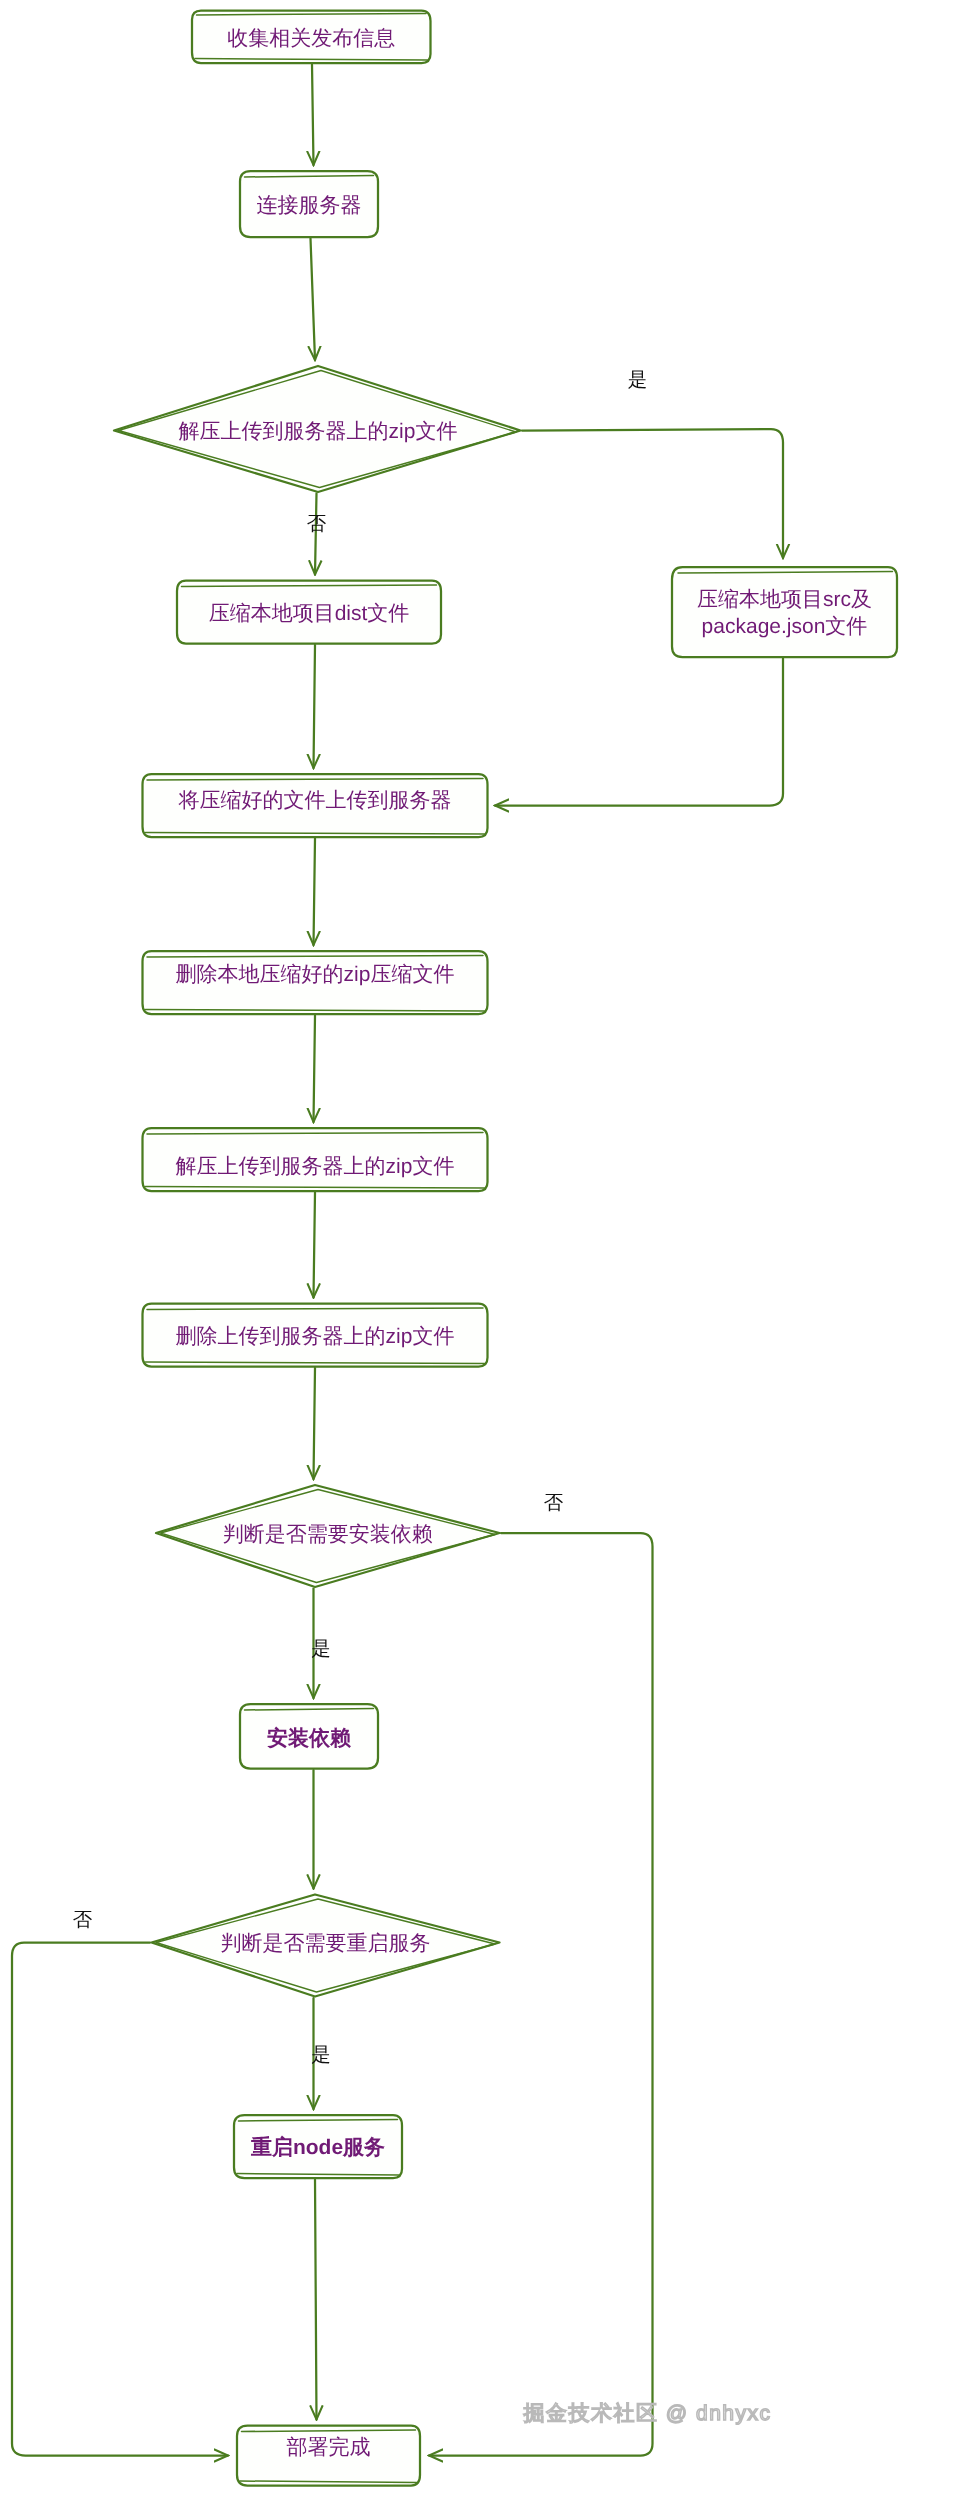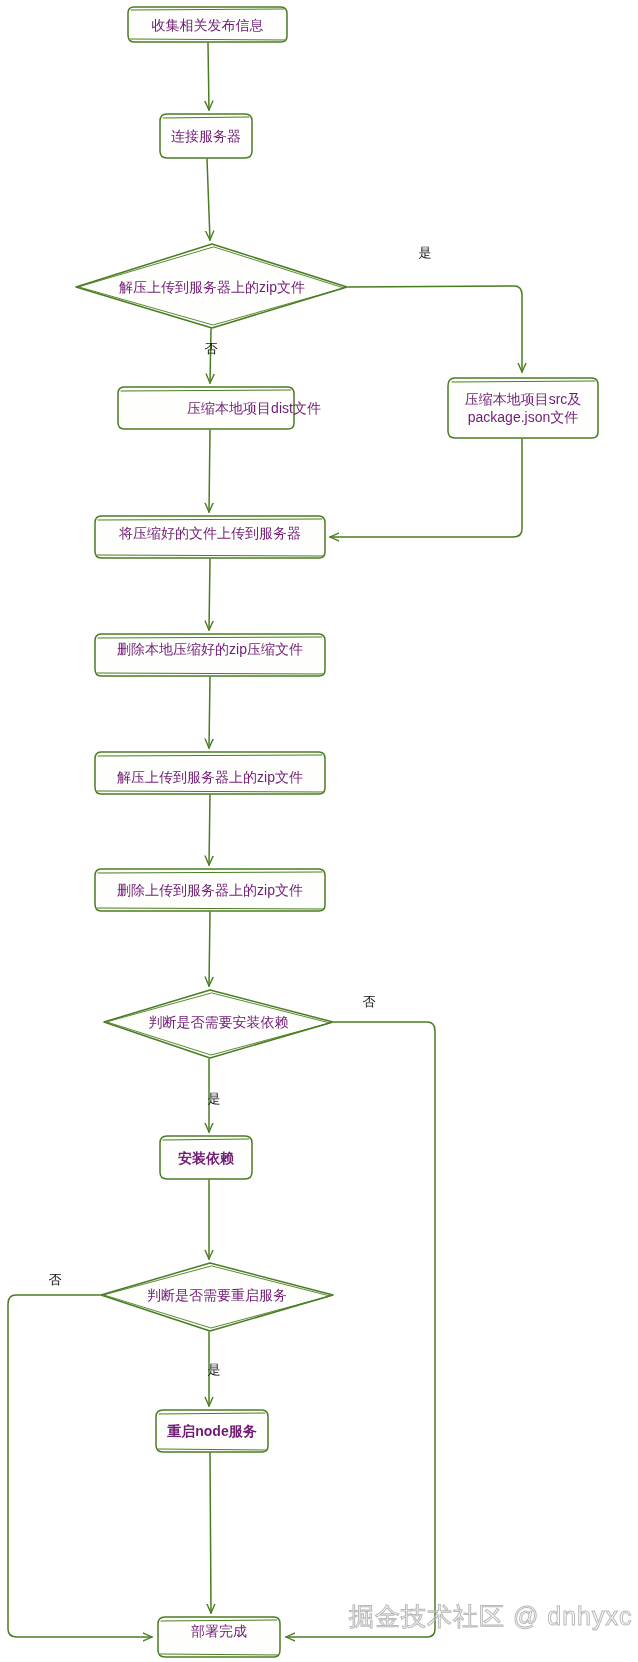--- a/index.html
+++ b/index.html
@@ -38,21 +38,21 @@
     color: #111111;
     font-size: 13px;
     line-height: 15px;
     text-align: center;
     pointer-events: none;
   }
   .watermark {
     position: absolute;
     left: 349px;
     top: 1600px;
-    font-size: 25px;
+    font-size: 14px;
     letter-spacing: 1px;
     color: rgba(255,255,255,0);
     -webkit-text-stroke: 1px #b9b9b9;
     white-space: nowrap;
     pointer-events: none;
   }
 </style>
 </head>
 <body>
 
@@ -159,21 +159,21 @@
     <path d="M209,1180 L209,1259" marker-end="url(#arrow)"></path>
     <path d="M100,1295 L16,1295 Q8,1295 8,1304 L8,1629 Q8,1637 17,1637 L152,1637" marker-end="url(#arrow)"></path>
     <path d="M209,1332 L209,1406" marker-end="url(#arrow)"></path>
     <path d="M210,1453 L211,1613" marker-end="url(#arrow)"></path>
   </g>
 </svg>
 
 <div class="node-text" style="left:128px; top:7px;  width:159px; height:35px;">收集相关发布信息</div>
 <div class="node-text" style="left:160px; top:114px; width:92px;  height:44px;">连接服务器</div>
 <div class="node-text" style="left:76px;  top:268px; width:272px; height:38px;">解压上传到服务器上的zip文件</div>
-<div class="node-text" style="left:118px; top:387px; width:176px; height:42px;padding-left:48px;">压缩本地项目dist文件</div>
+<div class="node-text" style="left:118px; top:387px; width:176px; height:42px;">压缩本地项目dist文件</div>
 <div class="node-text" style="left:448px; top:378px; width:150px; height:60px;border-radius:25px;">压缩本地项目src及
 package.json文件</div>
 <div class="node-text" style="left:95px;  top:516px; width:230px; height:33px;">将压缩好的文件上传到服务器</div>
 <div class="node-text" style="left:95px;  top:634px; width:230px; height:30px;">删除本地压缩好的zip压缩文件</div>
 <div class="node-text" style="left:95px;  top:752px; width:230px; height:50px;text-align:center;">解压上传到服务器上的zip文件</div>
 <div class="node-text" style="left:95px;  top:869px; width:230px; height:42px;text-align:center;">删除上传到服务器上的zip文件</div>
 <div class="node-text" style="left:104px; top:1004px; width:229px; height:36px;">判断是否需要安装依赖</div>
 <div class="node-text" style="left:160px; top:1136px; width:92px;  height:43px;font-weight:bold;">安装依赖</div>
 <div class="node-text" style="left:101px; top:1277px; width:232px; height:36px;">判断是否需要重启服务</div>
 <div class="node-text" style="left:156px; top:1410px; width:112px; height:42px;font-weight:bold;">重启node服务</div>

